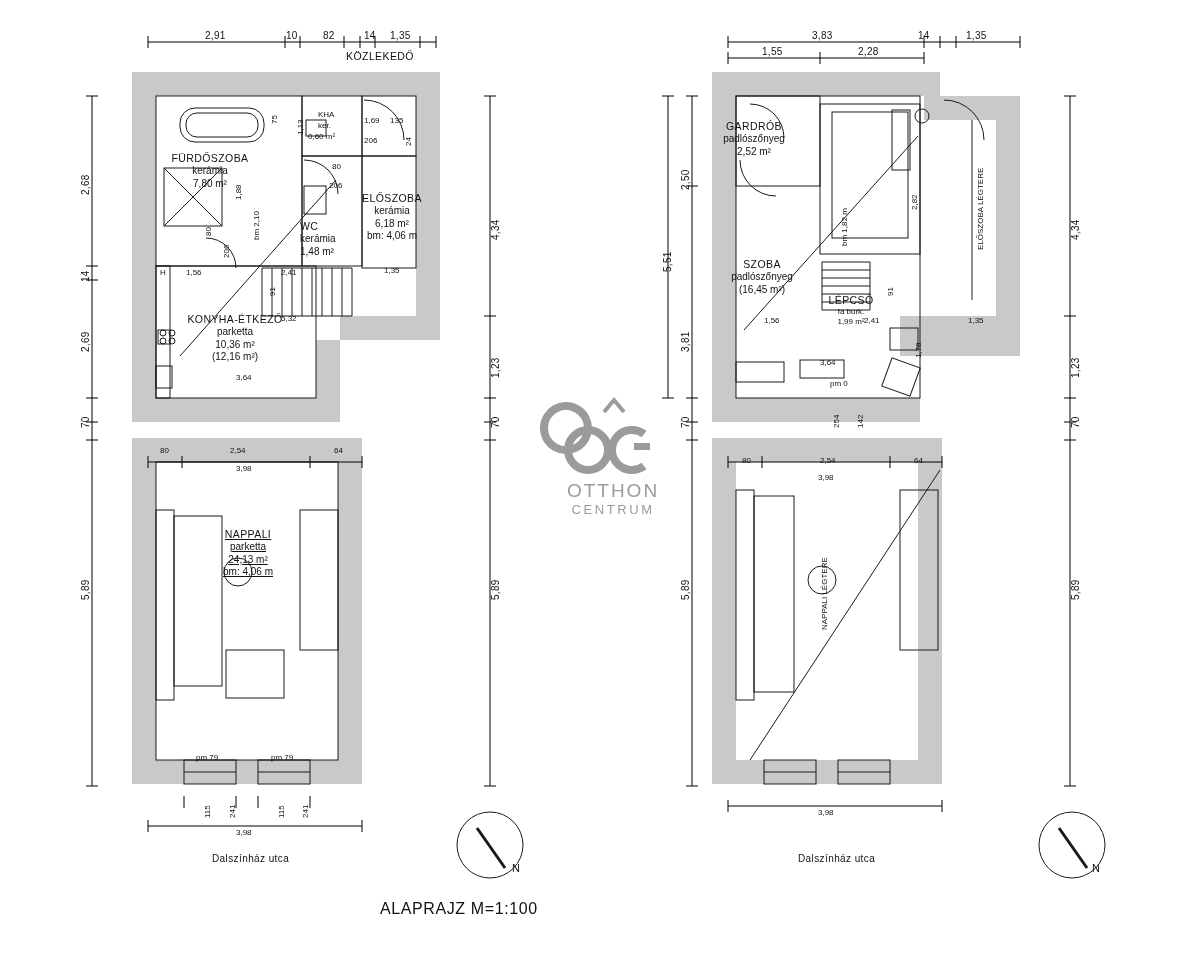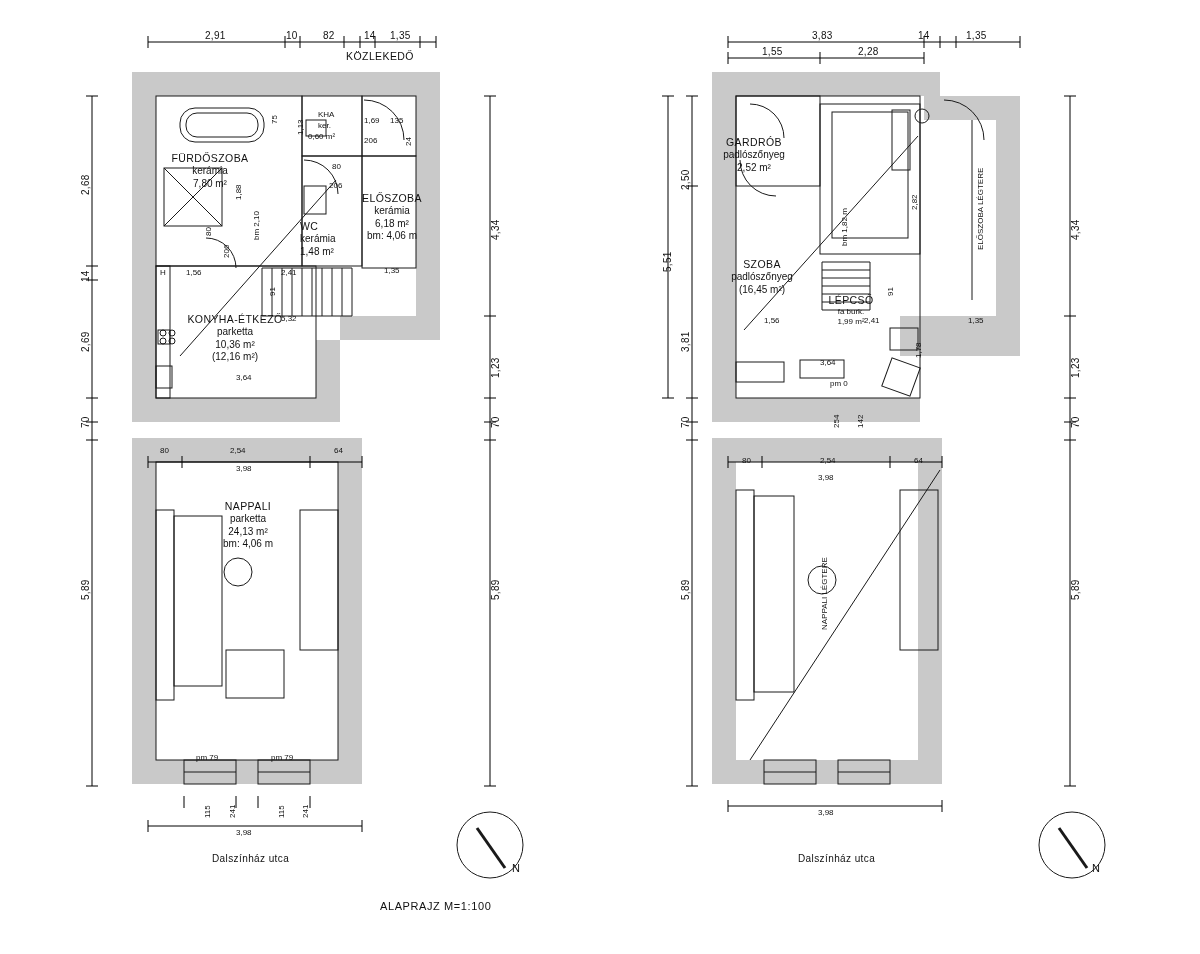--- a/index.html
+++ b/index.html
@@ -5,21 +5,21 @@
   html,body{margin:0;padding:0;background:#fff;}
   body{width:1200px;height:954px;position:relative;overflow:hidden;
        font-family:"Liberation Sans", sans-serif; color:#111;}
   .stage{position:absolute;left:0;top:0;width:1200px;height:706px;}
   .abs{position:absolute;}
   .dim{font-size:10px;letter-spacing:0.3px;}
   .tiny{font-size:8px;}
   .room{font-size:10px;text-align:center;line-height:1.25;}
   .roomname{font-size:10.5px;letter-spacing:0.4px;}
   .rot90{transform:rotate(-90deg);transform-origin:0 0;}
-  .caption{font-size:11px;letter-spacing:0.6px;text-align:right;}
+  .caption{font-size:16px;letter-spacing:0.6px;text-align:right;}
   .street{font-size:10px;letter-spacing:0.4px;}
   .logo-text1{font-size:19px;letter-spacing:2px;color:#9b9b9b;}
   .logo-text2{font-size:13px;letter-spacing:2.6px;color:#9b9b9b;}
   svg{display:block;overflow:visible;}
 </style>
 </head>
 <body>
 
 <div class="stage">
 
@@ -179,21 +179,21 @@
     <div>bm: 4,06 m</div>
   </div>
 
   <div class="abs room" style="left:175px;top:313px;width:120px;">
     <div class="roomname">KONYHA-ÉTKEZŐ</div>
     <div>parketta</div>
     <div>10,36 m²</div>
     <div>(12,16 m²)</div>
   </div>
 
-  <div class="abs room" style="left:198px;top:500px;width:100px;">
+  <div class="abs room" style="left:198px;top:528px;width:100px;text-decoration:underline;">
     <div class="roomname">NAPPALI</div>
     <div>parketta</div>
     <div>24,13 m²</div>
     <div>bm: 4,06 m</div>
   </div>
 
   <div class="abs tiny" style="left:318px;top:110px;">KHA</div>
   <div class="abs tiny" style="left:318px;top:121px;">ker.</div>
   <div class="abs tiny" style="left:308px;top:132px;">0,60 m²</div>
   <div class="abs tiny" style="left:364px;top:116px;">1,69</div>
@@ -229,20 +229,31 @@
 
   <div class="abs street" style="left:212px;top:853px;">Dalszínház utca</div>
   <div class="abs caption" style="left:380px;top:900px;">ALAPRAJZ M=1:100</div>
 
   <svg class="abs" style="left:455px;top:810px;" width="80" height="80">
     <circle cx="35" cy="35" r="33" fill="none" stroke="#1a1a1a" stroke-width="1"></circle>
     <line x1="22" y1="18" x2="50" y2="58" stroke="#1a1a1a" stroke-width="3"></line>
   </svg>
   <div class="abs" style="left:512px;top:862px;font-size:11px;">N</div>
 
+  <div class="abs" style="left:548px;top:390px;width:130px;text-align:center;">
+    <svg width="130" height="90">
+      <path d="M56,22 L66,10 L76,22" fill="none" stroke="#9b9b9b" stroke-width="4"></path>
+      <path d="M40,38 a22,22 0 1 0 0,0.1" fill="none" stroke="#9b9b9b" stroke-width="8"></path>
+      <circle cx="40" cy="60" r="20" fill="none" stroke="#9b9b9b" stroke-width="8"></circle>
+      <path d="M96,44 a20,20 0 1 0 0,32" fill="none" stroke="#9b9b9b" stroke-width="8"></path>
+      <rect x="86" y="53" width="16" height="7" fill="#9b9b9b"></rect>
+    </svg>
+    <div class="logo-text1">OTTHON</div>
+    <div class="logo-text2">CENTRUM</div>
+  </div>
 
   <svg class="abs" style="left:600px;top:0;" width="600" height="954">
     <g fill="#c9c9c9" stroke="none">
       <path d="M112,72 L324,72 L324,96 L136,96 L136,422 L112,422 Z"></path>
       <path d="M324,72 L340,72 L340,96 L324,96 Z"></path>
       <path d="M396,96 L420,96 L420,316 L396,316 Z"></path>
       <path d="M324,96 L396,96 L396,120 L324,120 Z"></path>
       <path d="M300,316 L420,316 L420,356 L300,356 Z"></path>
       <path d="M112,398 L320,398 L320,422 L112,422 Z"></path>
       <path d="M112,438 L342,438 L342,462 L136,462 L136,760 L112,760 Z"></path>
@@ -338,21 +349,21 @@
   <div class="abs dim rot90" style="left:662px;top:272px;">5,51</div>
   <div class="abs dim rot90" style="left:680px;top:352px;">3,81</div>
   <div class="abs dim rot90" style="left:680px;top:428px;">70</div>
   <div class="abs dim rot90" style="left:680px;top:600px;">5,89</div>
 
   <div class="abs dim rot90" style="left:1070px;top:240px;">4,34</div>
   <div class="abs dim rot90" style="left:1070px;top:378px;">1,23</div>
   <div class="abs dim rot90" style="left:1070px;top:428px;">70</div>
   <div class="abs dim rot90" style="left:1070px;top:600px;">5,89</div>
 
-  <div class="abs room" style="left:712px;top:136px;width:84px;text-align:center;">
+  <div class="abs room" style="left:712px;top:120px;width:84px;text-align:center;">
     <div class="roomname">GARDRÓB</div>
     <div>padlószőnyeg</div>
     <div>2,52 m²</div>
   </div>
   <div class="abs room" style="left:714px;top:258px;width:96px;">
     <div class="roomname">SZOBA</div>
     <div>padlószőnyeg</div>
     <div>(16,45 m²)</div>
   </div>
   <div class="abs room" style="left:824px;top:262px;width:54px;margin-top:32px;">

